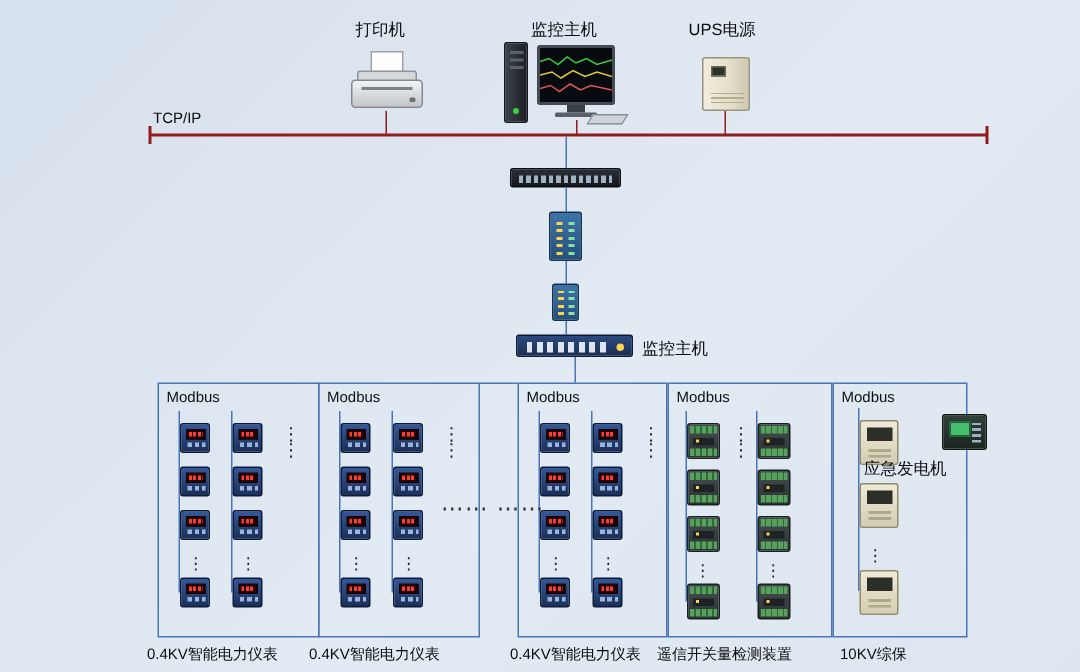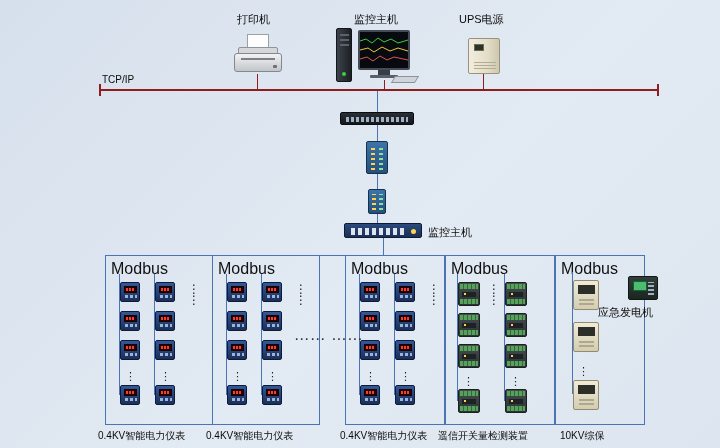--- a/index.html
+++ b/index.html
@@ -7,21 +7,21 @@
   body { font-family:"Liberation Sans","DejaVu Sans",sans-serif; }
   #stage { position:relative; width:720px; height:448px; overflow:hidden;
            background:linear-gradient(135deg,#d6e0ec 0%, #e2eaf3 55%, #dde6f0 100%); }
 
   .lbl { position:absolute; font-size:11px; color:#0b0b0b; white-space:nowrap; }
   .lbl-sm { font-size:10px; }
   .line { position:absolute; background:#4a74b4; }
   .redline { position:absolute; background:#8f1d1d; }
 
   .box { position:absolute; top:255px; height:170px; border:1px solid #4a74b4; }
-  .modbus { position:absolute; left:5px; top:4px; font-size:16px; color:#111; }
+  .modbus { position:absolute; left:5px; top:4px; font-size:10px; color:#111; }
 
   
   .printer { position:absolute; left:232px; top:34px; width:52px; height:40px; }
   .pr-paper { position:absolute; left:15px; top:0; width:22px; height:15px; background:#fdfdfd; border:1px solid #9aa0a6; }
   .pr-top { position:absolute; left:6px; top:13px; width:40px; height:8px; background:#d5d8da; border:1px solid #8f949a; border-radius:2px; }
   .pr-body { position:absolute; left:2px; top:19px; width:48px; height:19px;
              background:linear-gradient(#f2f3f4,#c2c6ca); border:1px solid #84888d; border-radius:3px; }
   .pr-body::after { content:""; position:absolute; left:6px; top:4px; width:34px; height:2px; background:#7d8187; }
   .pr-body::before { content:""; position:absolute; right:4px; bottom:3px; width:4px; height:3px; background:#6c7076; border-radius:1px; }
 
@@ -384,21 +384,21 @@
         </div>
       </div>
     </div>
 
   <div class="h-dots">⋯⋯   ⋯⋯</div>
 
   <div class="gen">
     <div class="gen-screen"></div>
     <div class="gen-btns"></div>
   </div>
-  <div class="lbl" style="left:598px;top:305px">应急发电机</div>
+  <div class="lbl" style="left:576px;top:305px">应急发电机</div>
 
   <div class="lbl lbl-sm" style="left:98px;top:429px">0.4KV智能电力仪表</div>
   <div class="lbl lbl-sm" style="left:206px;top:429px">0.4KV智能电力仪表</div>
   <div class="lbl lbl-sm" style="left:340px;top:429px">0.4KV智能电力仪表</div>
   <div class="lbl lbl-sm" style="left:438px;top:429px">遥信开关量检测装置</div>
   <div class="lbl lbl-sm" style="left:560px;top:429px">10KV综保</div>
 
 </div>
 
 </body></html>

